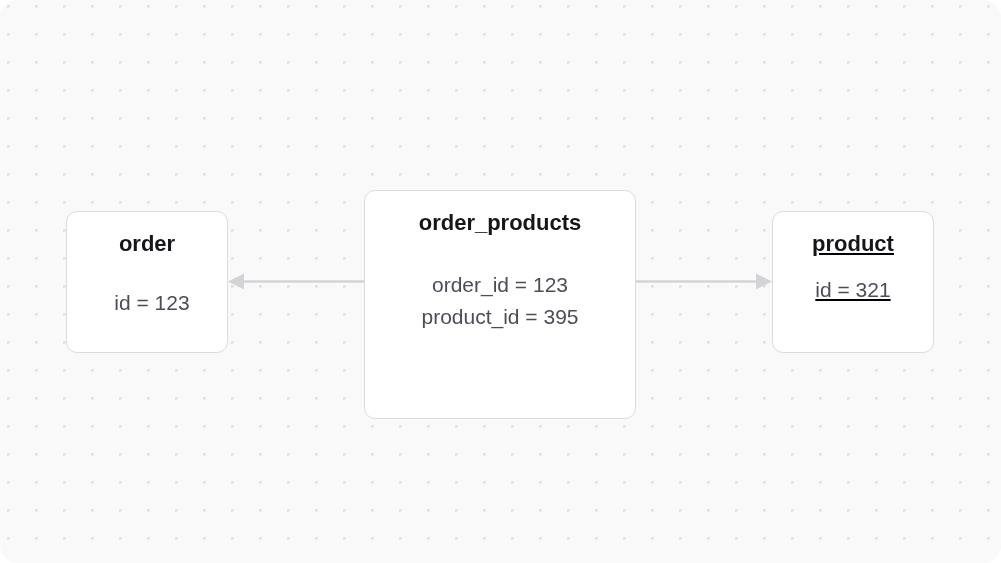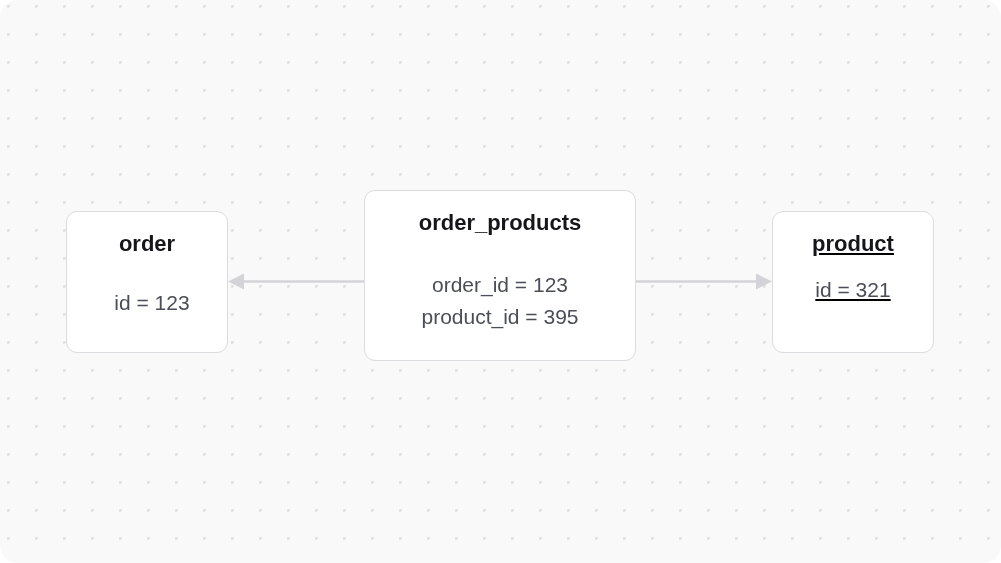--- a/index.html
+++ b/index.html
@@ -67,21 +67,21 @@
   }
 
   
   #node-order {
     left: 66px;  top: 211px;  width: 162px; height: 142px;
     padding-top: 21px;
   }
   #node-order .node-body { margin-top: 35px; margin-left: 10px; }
 
   #node-order-products {
-    left: 364px; top: 190px;  width: 272px; height: 171px;
+    left: 364px; top: 190px;  width: 272px; height: 229px;
     padding-top: 21px;
   }
   #node-order-products .node-body { margin-top: 38px; }
 
   #node-product {
     left: 772px; top: 211px;  width: 162px; height: 142px;
     padding-top: 21px;
     text-decoration: underline;
   }
   #node-product .node-body { margin-top: 22px; }

